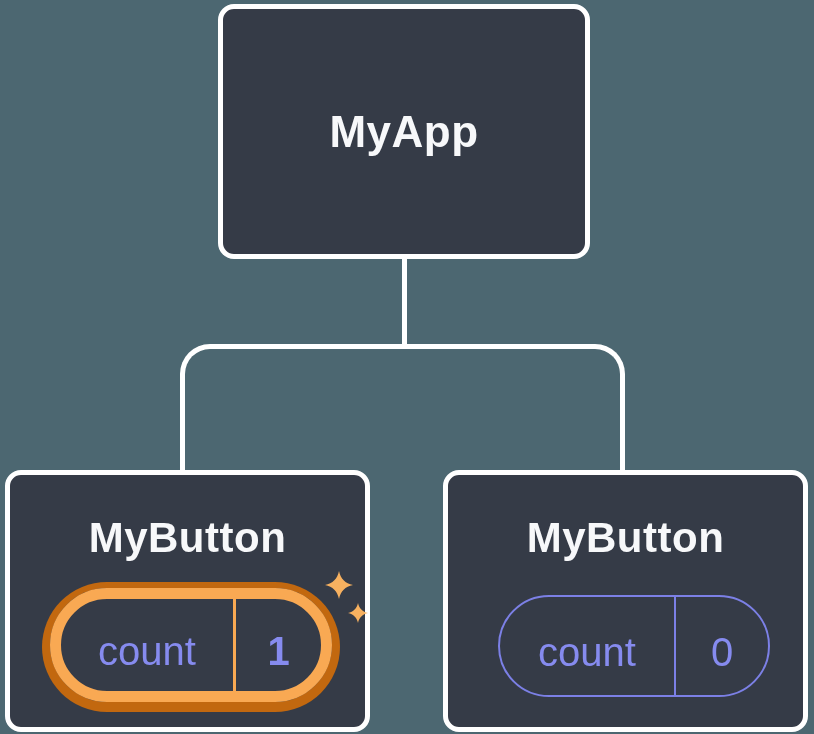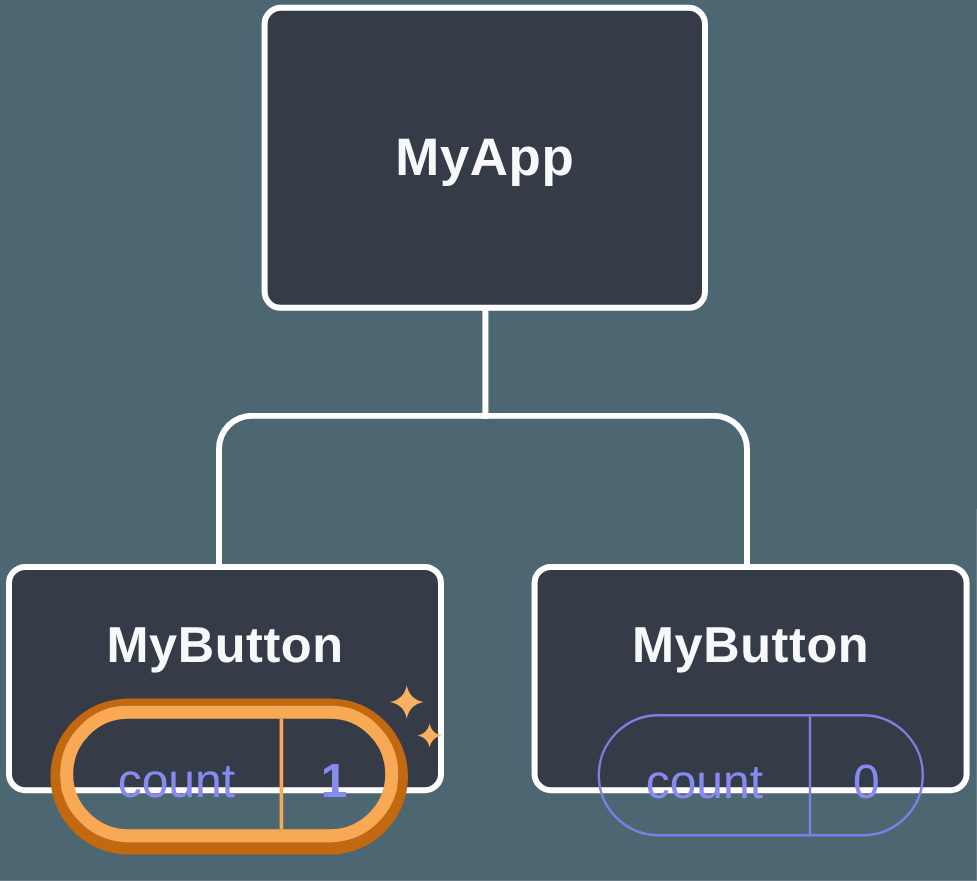--- a/index.html
+++ b/index.html
@@ -14,21 +14,21 @@
     position:absolute;
     background:var(--node-fill,#353B47);
     border:5px solid var(--node-border,#FFFFFF);
     border-radius:16px;
     box-sizing:border-box;
   }
   .node-root {
     left:218px; top:4px; width:372px; height:255px;
     display:flex; align-items:center; justify-content:center;
   }
-  .node-child { top:470px; width:365px; height:191px; }
+  .node-child { top:470px; width:365px; height:262px; }
   .node-child.left  { left:5px; }
   .node-child.right { left:443px; }
 
   .node-label {
     color:#F7F8FA;
     font-size:42px; font-weight:600; letter-spacing:0.5px;
     line-height:1;
   }
   .node-root .node-label { font-size:44px; }
   .node-child .node-label {

